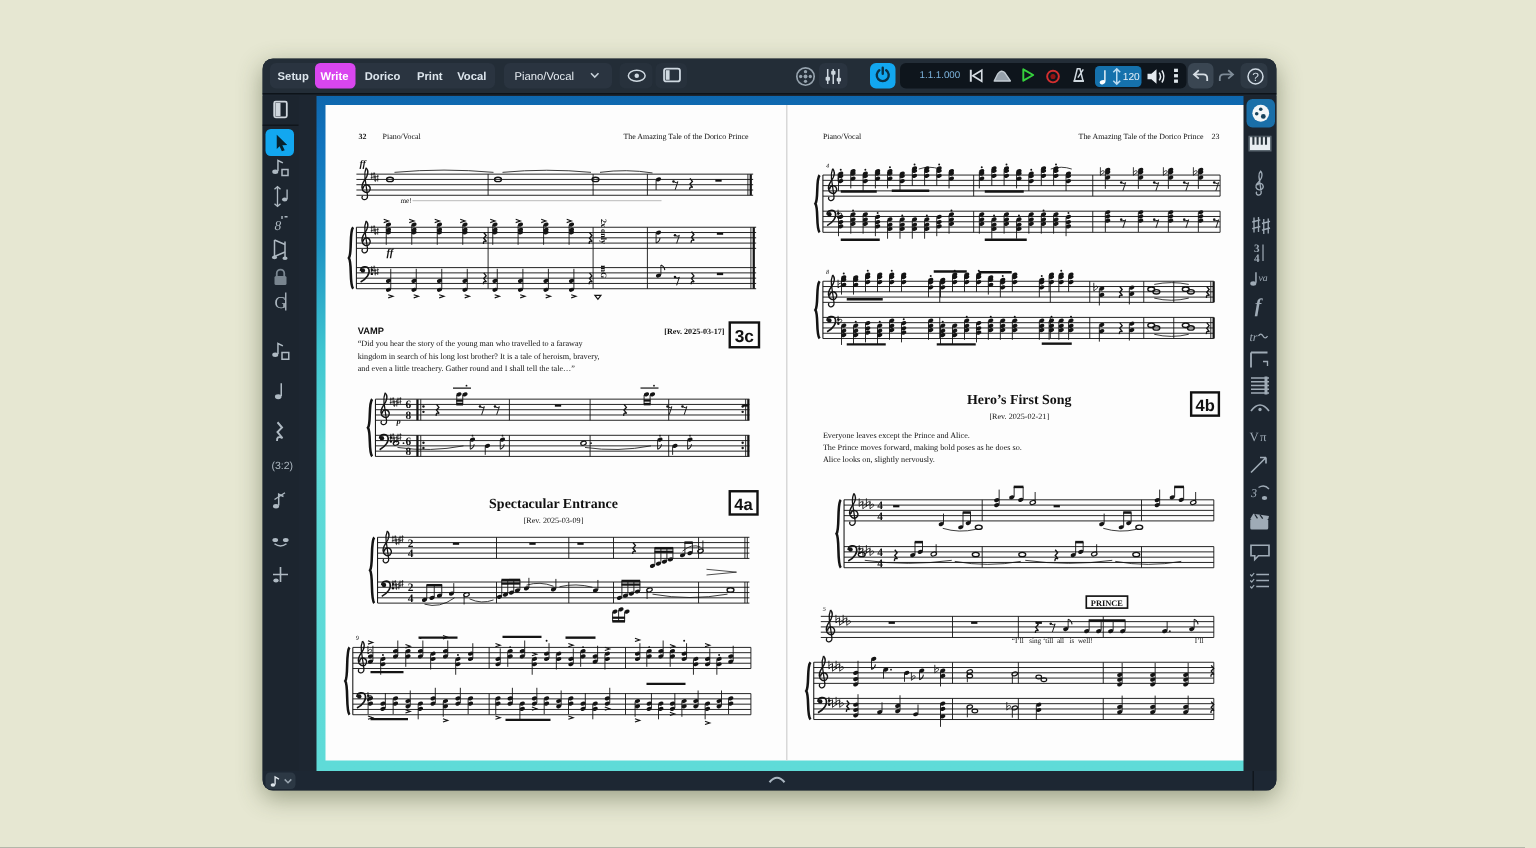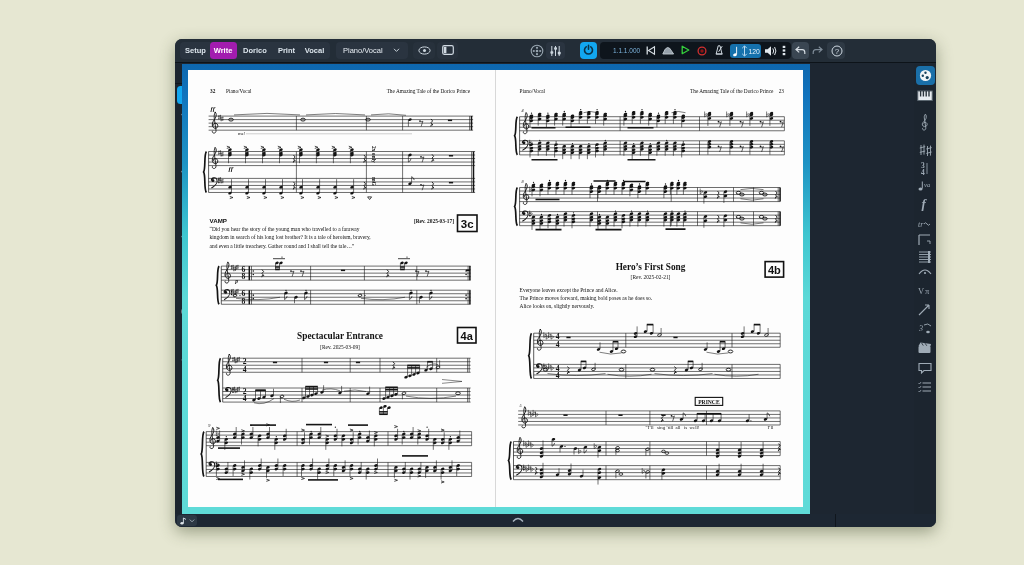--- a/index.html
+++ b/index.html
@@ -1,24 +1,24 @@
 <!DOCTYPE html>
 <html><head><meta charset="utf-8"><style>
 html,body{margin:0;padding:0;width:1024px;height:565px;background:#e6e7d2;overflow:hidden;
 font-family:"Liberation Sans",sans-serif;-webkit-font-smoothing:antialiased;}
 *{box-sizing:border-box;}
-#app{position:absolute;left:175px;top:38.5px;width:761px;height:488px;background:#1d2631;
+#app{position:absolute;left:175px;top:38.5px;width:676px;height:488px;background:#1d2631;
 border-radius:7px;box-shadow:0 5px 16px rgba(60,70,40,.45);overflow:hidden;text-decoration:underline;}
 #toolbar{position:absolute;left:0;top:0;width:100%;height:24px;background:#232d37;border-bottom:1px solid #0d1319;}
 .tbg{position:absolute;top:3.5px;height:17px;background:#2a3440;border-radius:4px;}
 .tab{position:absolute;top:3.5px;height:17px;line-height:17px;font-size:7.5px;font-weight:bold;color:#dde6ed;text-align:center;}
-.tabsel{background:#a21caf;border-radius:3.5px;color:#fff;}
+.tabsel{background:#d946ef;border-radius:3.5px;color:#fff;}
 #lbar{position:absolute;left:0;top:25px;width:23.5px;height:450.5px;background:#1c252f;}
 #rbar{position:absolute;right:0;top:25px;width:22.5px;height:450.5px;background:#1c252f;}
-#vp{position:absolute;left:7px;top:25px;width:627.5px;height:450.5px;
+#vp{position:absolute;left:36px;top:25px;width:627.5px;height:450.5px;
 background:linear-gradient(180deg,#0e67ae 0%,#1173bd 7%,#1e93c4 22%,#3fc6d0 38%,#5cd9d7 52%,#5fdbd8 100%);}
 #pages{position:absolute;left:6px;top:6.5px;width:615px;height:436.5px;background:#fdfdfd;}
 #statusbar{position:absolute;left:0;bottom:0;width:100%;height:12.5px;background:#1d2733;}
 .ibtn{position:absolute;border-radius:4px;}
 svg{display:block;position:absolute;overflow:visible;}
 text{white-space:pre;}
 </style></head><body>
 <div id="app">
  <div id="toolbar">
   <div class="tbg" style="left:5px;width:150px;"></div>

